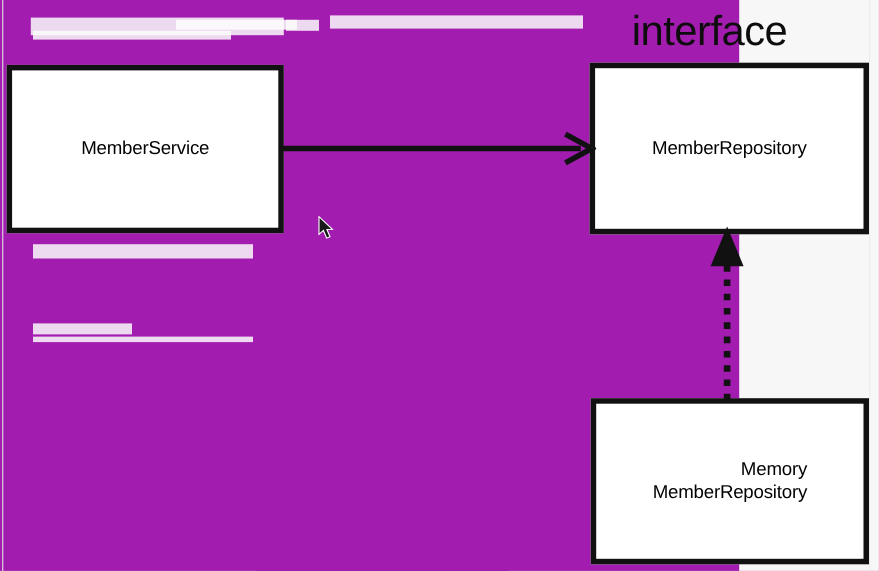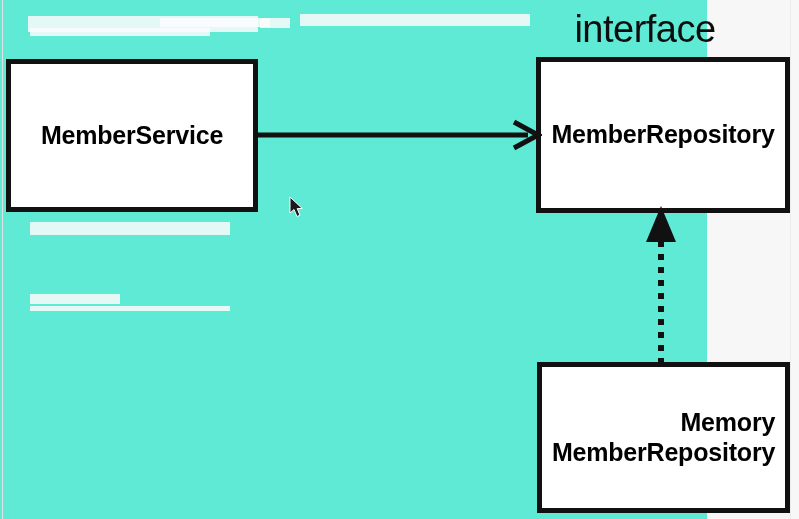--- a/index.html
+++ b/index.html
@@ -12,22 +12,21 @@
     height: 519px;
     overflow: hidden;
     background: #f7f7f7;
     font-family: "Liberation Sans", sans-serif;
   }
 
   #canvas {
     position: relative;
     width: 672px;
     height: 519px;
-    background: #5eead4;
-    padding-left: 35px;
+    background: #a21caf;
   }
 
   
   .gutter-line {
     position: absolute;
     top: 0;
     width: 1px;
     height: 519px;
     background: #e2e2e2;
   }
@@ -47,22 +46,22 @@
     position: absolute;
     box-sizing: border-box;
     background: #ffffff;
     border: 5px solid #111111;
     display: flex;
     align-items: center;
     justify-content: center;
     text-align: center;
   }
   .uml-box .box-label {
-    font-weight: bold;
-    font-size: 25px;
+    font-weight: normal;
+    font-size: 17px;
     line-height: 1.18;
     color: #000000;
     letter-spacing: -0.2px;
     white-space: pre-line;
   }
 
   #box-member-service     { left: 6px;   top: 59px;  width: 252px; height: 153px; }
   #box-member-repository  { left: 536px; top: 57px;  width: 254px; height: 156px; }
   #box-memory-member-repo { left: 537px; top: 362px; width: 253px; height: 151px; text-align: right; }
 

